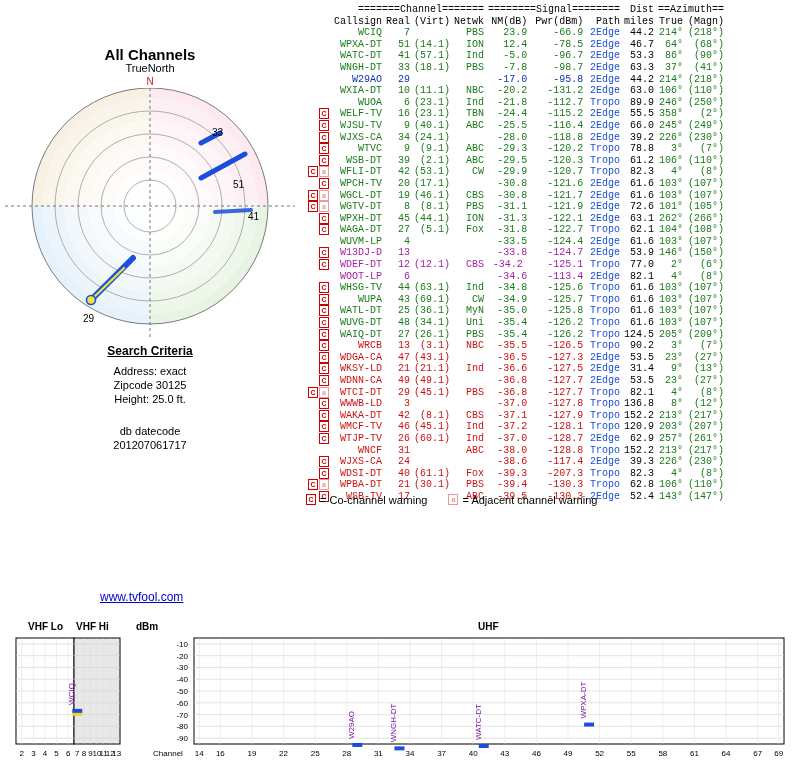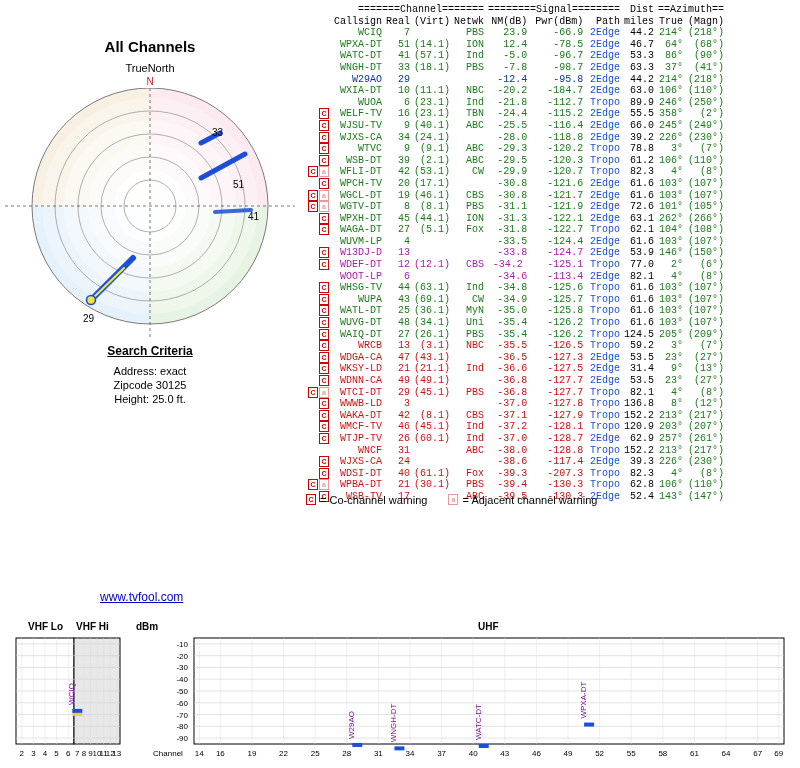--- a/index.html
+++ b/index.html
@@ -21,21 +21,21 @@
   #polar-panel {
     position: absolute;
     left: 0;
     top: 0;
     width: 300px;
     height: 520px;
   }
   #polar-title {
     position: absolute;
     left: 0;
-    top: 38px;
+    top: 46px;
     width: 300px;
     text-align: center;
     font-weight: bold;
     font-size: 15px;
   }
   #polar-truenorth {
     position: absolute;
     left: 0;
     top: 62px;
     width: 300px;
@@ -244,20 +244,24 @@
     <text class="ring-label" x="78" y="234">29</text>
   </svg>
 
   <div id="search-criteria">
     <div class="sc-title">Search Criteria</div>
     <div class="sc-line">Address: exact</div>
     <div class="sc-line">Zipcode 30125</div>
     <div class="sc-line">Height: 25.0 ft.</div>
   </div>
 
+  <div id="db-datecode">
+    <div>db datecode</div>
+    <div>201207061717</div>
+  </div>
 </div>
 
 <div id="table-panel">
   <table class="chan">
     <tbody id="table-body">
         <tr class="grp-hdr">
           <td colspan="5">=======Channel=======</td>
           <td colspan="3">========Signal========</td>
           <td colspan="1">Dist</td>
           <td colspan="2">==Azimuth==</td>
@@ -326,35 +330,35 @@
           <td style="color: rgb(0, 0, 0);">63.3</td>
           <td style="color: rgb(26, 122, 26);">37°</td>
           <td style="color: rgb(26, 122, 26);">(41°)</td>
         </tr>
         <tr>
           <td class="warn"></td>
           <td class="callsign" style="color: rgb(11, 51, 168);">W29AO</td>
           <td style="color: rgb(11, 51, 168);">29</td>
           <td style="color: rgb(11, 51, 168);"></td>
           <td style="color: rgb(11, 51, 168);"></td>
-          <td style="color: rgb(11, 51, 168);">-12.4</td>
+          <td style="color: rgb(11, 51, 168);">-17.0</td>
           <td style="color: rgb(11, 51, 168);">-95.8</td>
           <td style="color: rgb(27, 79, 216);">2Edge</td>
           <td style="color: rgb(0, 0, 0);">44.2</td>
           <td style="color: rgb(26, 122, 26);">214°</td>
           <td style="color: rgb(26, 122, 26);">(218°)</td>
         </tr>
         <tr>
           <td class="warn"></td>
           <td class="callsign" style="color: rgb(26, 122, 26);">WXIA-DT</td>
           <td style="color: rgb(26, 122, 26);">10</td>
           <td style="color: rgb(26, 122, 26);">(11.1)</td>
           <td style="color: rgb(26, 122, 26);">NBC</td>
           <td style="color: rgb(26, 122, 26);">-20.2</td>
-          <td style="color: rgb(26, 122, 26);">-184.7</td>
+          <td style="color: rgb(26, 122, 26);">-131.2</td>
           <td style="color: rgb(27, 79, 216);">2Edge</td>
           <td style="color: rgb(0, 0, 0);">63.0</td>
           <td style="color: rgb(26, 122, 26);">106°</td>
           <td style="color: rgb(26, 122, 26);">(110°)</td>
         </tr>
         <tr>
           <td class="warn"></td>
           <td class="callsign" style="color: rgb(26, 122, 26);">WUOA</td>
           <td style="color: rgb(26, 122, 26);">6</td>
           <td style="color: rgb(26, 122, 26);">(23.1)</td>
@@ -628,21 +632,21 @@
         </tr>
         <tr>
           <td class="warn"><span class="wbox">C</span></td>
           <td class="callsign" style="color: rgb(204, 17, 17);">WRCB</td>
           <td style="color: rgb(204, 17, 17);">13</td>
           <td style="color: rgb(204, 17, 17);">(3.1)</td>
           <td style="color: rgb(204, 17, 17);">NBC</td>
           <td style="color: rgb(204, 17, 17);">-35.5</td>
           <td style="color: rgb(204, 17, 17);">-126.5</td>
           <td style="color: rgb(27, 79, 216);">Tropo</td>
-          <td style="color: rgb(0, 0, 0);">59.2</td>
+          <td style="color: rgb(0, 0, 0);">90.2</td>
           <td style="color: rgb(26, 122, 26);">3°</td>
           <td style="color: rgb(26, 122, 26);">(7°)</td>
         </tr>
         <tr>
           <td class="warn"><span class="wbox">C</span></td>
           <td class="callsign" style="color: rgb(204, 17, 17);">WDGA-CA</td>
           <td style="color: rgb(204, 17, 17);">47</td>
           <td style="color: rgb(204, 17, 17);">(43.1)</td>
           <td style="color: rgb(204, 17, 17);"></td>
           <td style="color: rgb(204, 17, 17);">-36.5</td>

